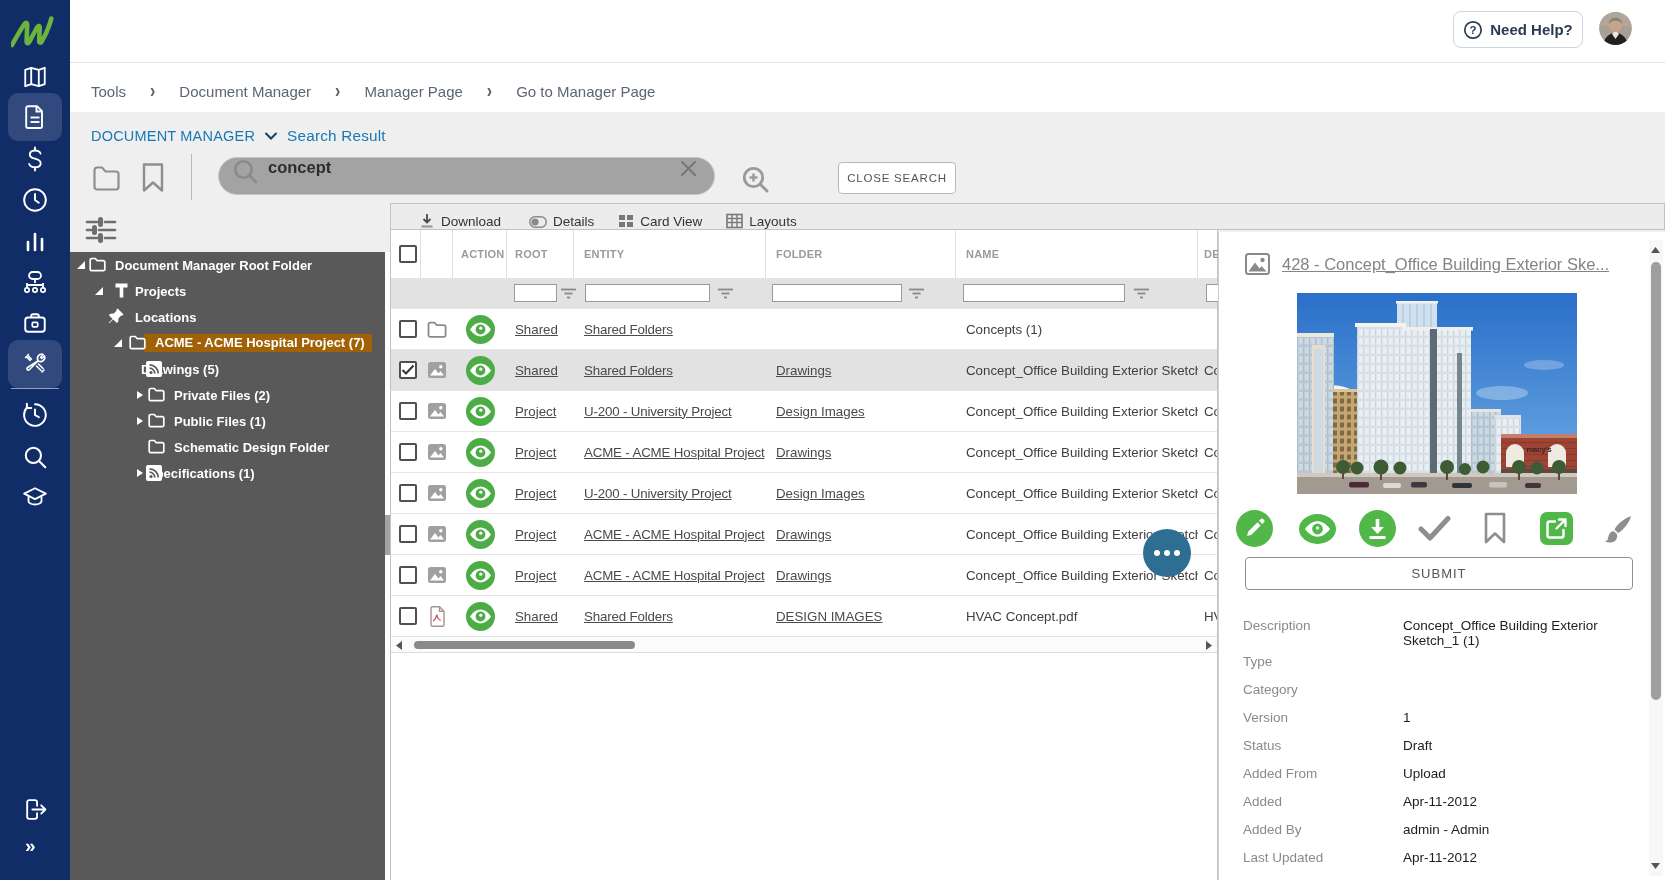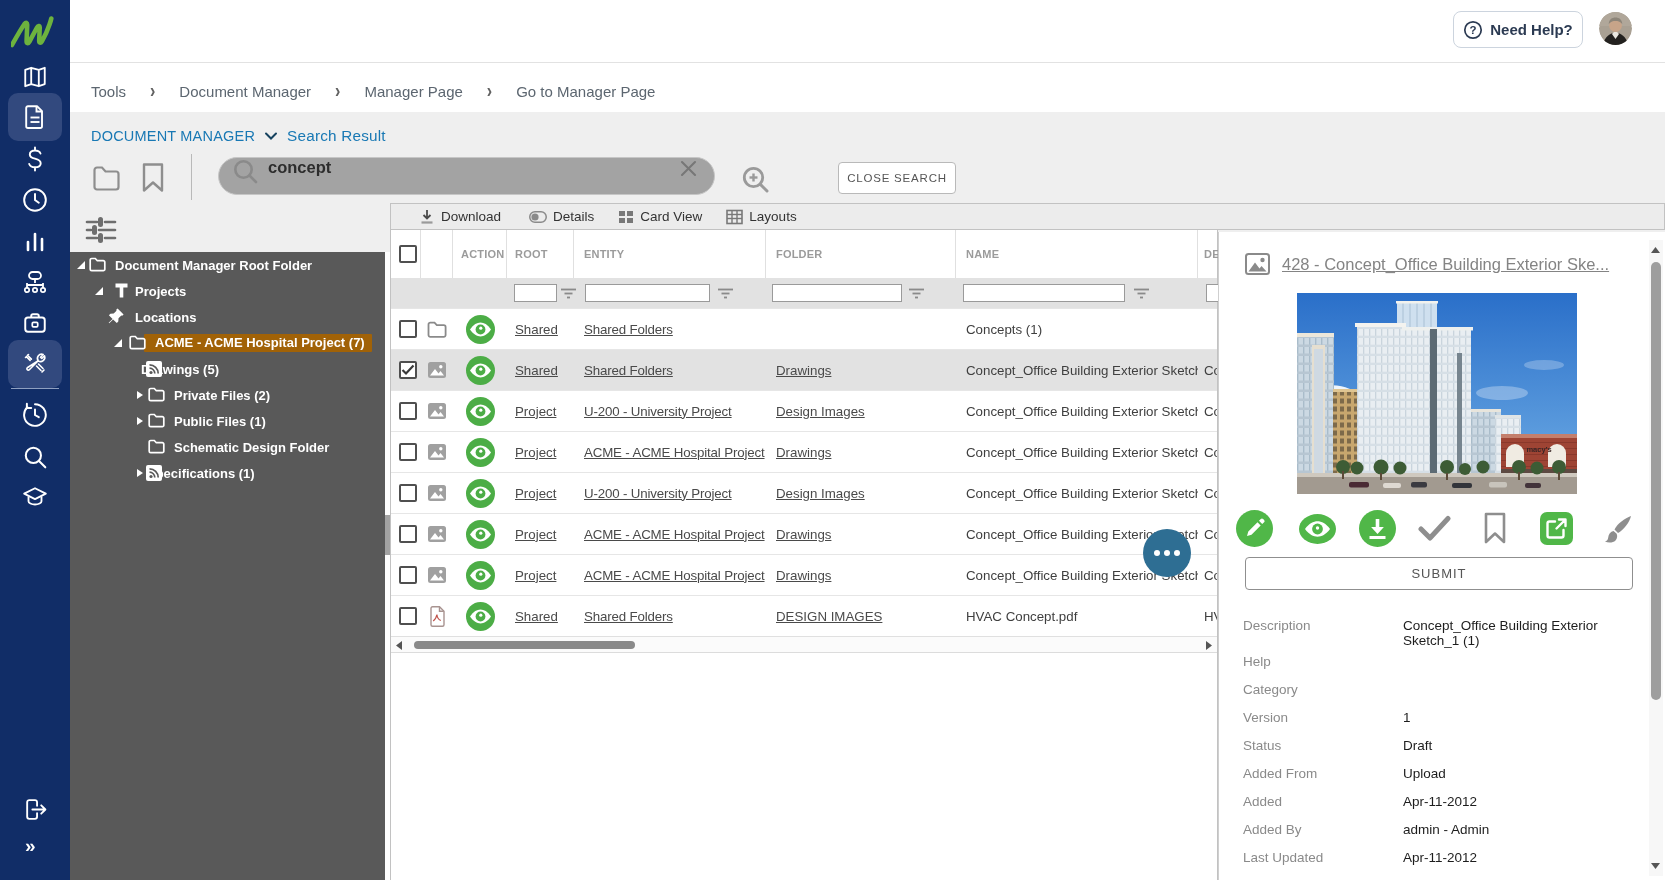--- a/index.html
+++ b/index.html
@@ -31,21 +31,21 @@
 
 
 #tree { left:0; top:140px; width:315px; height:628px; background:#595959; color:#fff; font-size:13px; font-weight:bold; }
 .trow { position:relative; height:26px; display:flex; align-items:center; white-space:nowrap; }
 .trow .lbl { margin-left:7px; }
 .tsel { background:#a16207; padding:1px 7px 2px 11px; border-radius:1px; }
 
 
 #ttoolbarwrap { left:320px; top:91px; width:1275px; height:27px; background:#ececec; border:1px solid #c2c2c2; }
 #tablewrap { left:320px; top:118px; width:828px; height:650px; background:#fff; border:1px solid #c2c2c2; border-top:none; border-bottom:none; }
-#ttoolbar { left:0; top:0; width:1273px; height:25px; display:flex; align-items:center; font-size:13.5px; color:#333; }
+#ttoolbar { left:0; top:0; width:1273px; height:25px; display:flex; align-items:flex-end; font-size:13.5px; color:#333; }
 .titem { display:flex; align-items:center; gap:6px; }
 #thead { left:0; top:0; width:826px; height:48px; background:#fff; display:flex; font-size:11px; color:#9b9b9b; font-weight:bold; letter-spacing:.2px; }
 .hc { border-right:1px solid #e0e0e0; display:flex; align-items:center; padding-left:8px; flex-shrink:0; }
 .c0,.c1,.c2,.c3,.c4,.c5,.c6 { flex-shrink:0; }
 #tfilter { left:0; top:48px; width:826px; height:30px; background:#e2e2e2; display:flex; align-items:center; }
 .fin { background:#fff; border:1px solid #9a9a9a; height:18px; }
 .trowd { position:absolute; left:0; width:826px; height:41px; background:#fff; border-top:1px solid #e6e6e6; display:flex; align-items:center; font-size:13.3px; color:#3f3f3f; }
 .trowd.sel { background:#e2e2e2; }
 .lnk { color:#4a4a4a; text-decoration:underline; }
 .cell { overflow:hidden; white-space:nowrap; }
@@ -759,21 +759,21 @@
             <path d="M12.5 19 C9.5 19.5 7.5 22 7 26.5 C6.8 28 5.5 29 4 29.5 C7 31 12 31 14.5 28.5 C16.5 26.5 16.5 23 15.5 21.5 Z" fill="#8e8e8e"></path>
           </svg>
       </div>
       <div id="submitbtn" class="abs">SUBMIT</div>
       <div id="dlist" class="abs">
         <div class="drow" style="margin-bottom:6px">
             <span class="k">Description</span>
             <span class="v">Concept_Office Building Exterior Sketch_1 (1)</span>
           </div>
         <div class="drow">
-            <span class="k">Help</span>
+            <span class="k">Type</span>
             <span class="v"></span>
           </div>
         <div class="drow">
             <span class="k">Category</span>
             <span class="v"></span>
           </div>
         <div class="drow">
             <span class="k">Version</span>
             <span class="v">1</span>
           </div>

